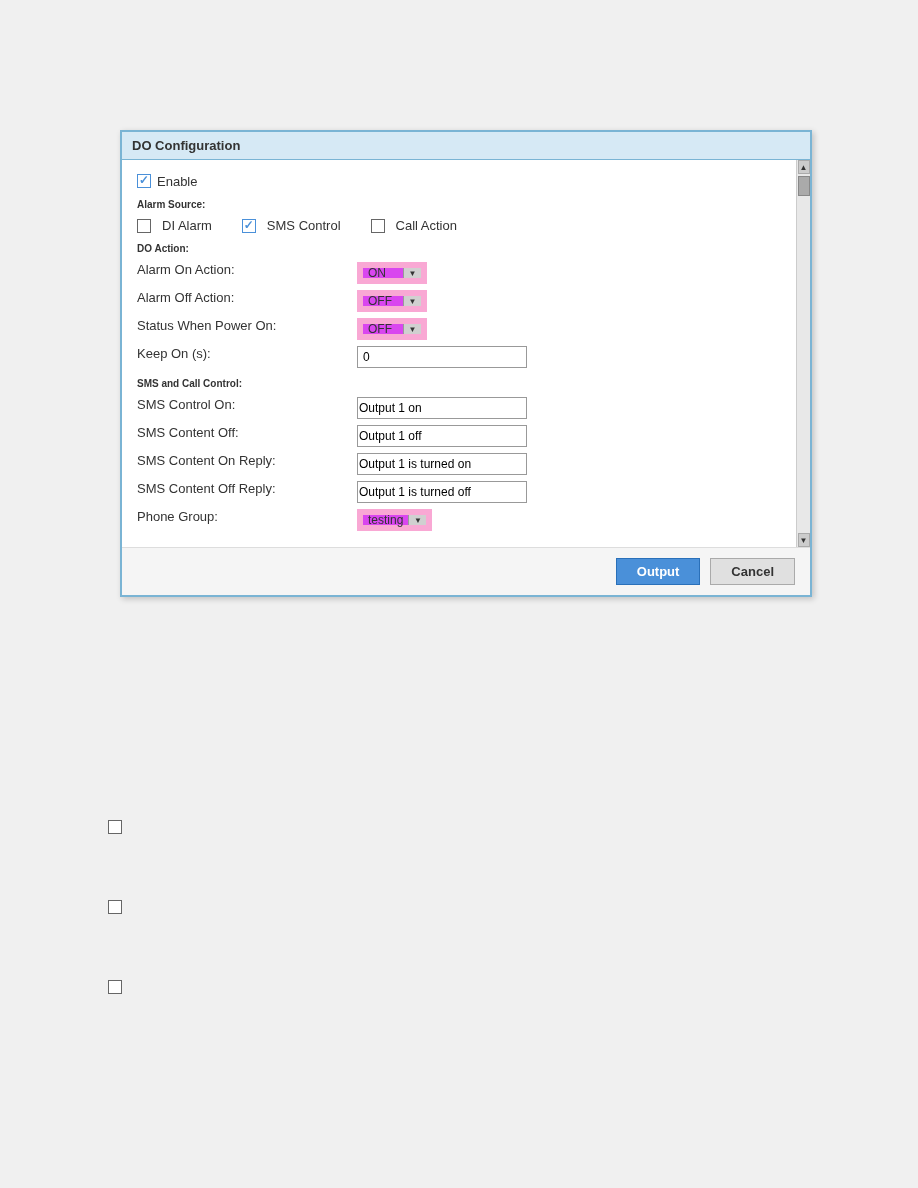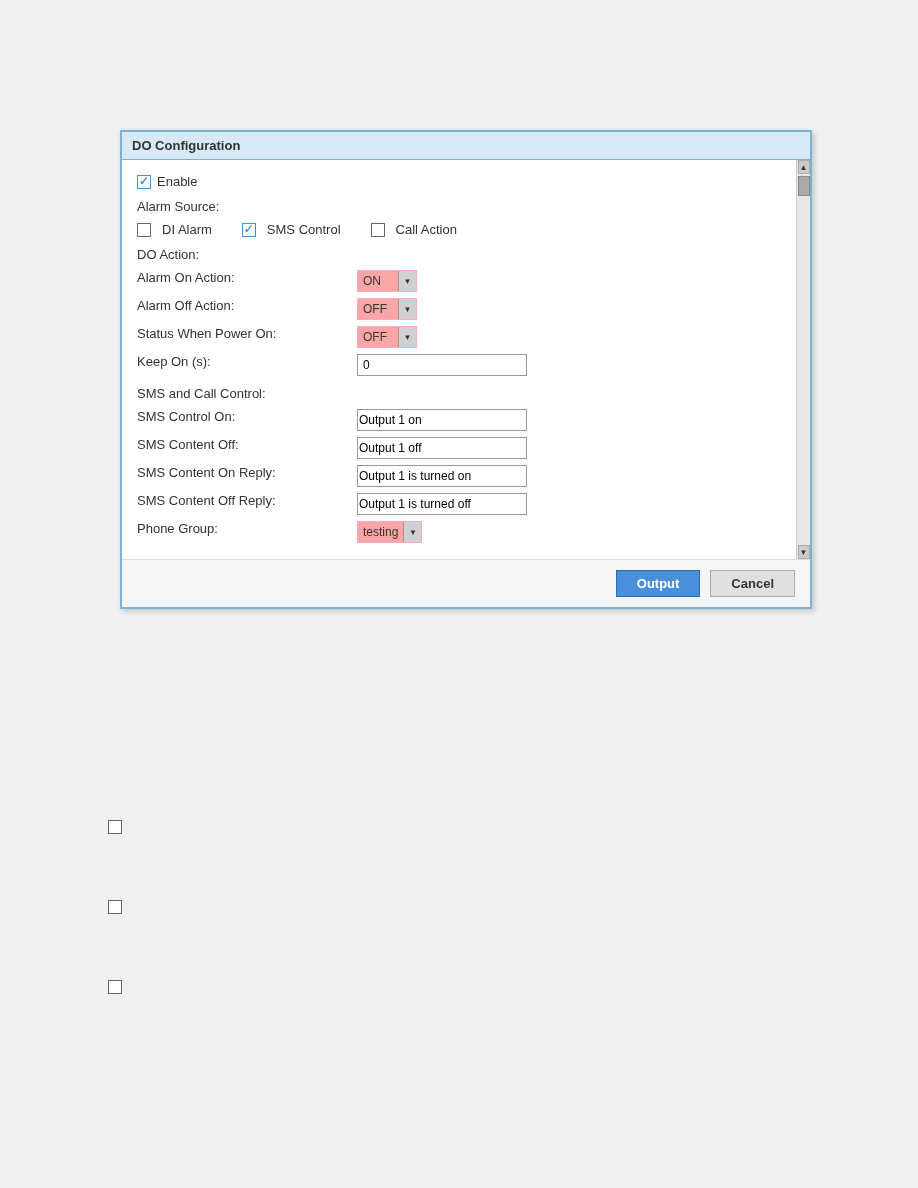--- a/index.html
+++ b/index.html
@@ -81,28 +81,28 @@
       border: 1px solid #aaa;
       display: flex;
       align-items: center;
       justify-content: center;
       font-size: 8px;
       cursor: pointer;
     }
 
     .enable-row {
       display: flex;
-      align-items: flex-end;
+      align-items: flex-start;
       margin-bottom: 10px;
       margin-top: 4px;
     }
 
     .section-header {
-      font-weight: normal;
-      font-size: 13px;
+      font-weight: bold;
+      font-size: 10px;
       margin-bottom: 8px;
       margin-top: 4px;
     }
 
     .alarm-source-row {
       display: flex;
       align-items: center;
       gap: 30px;
       margin-bottom: 10px;
     }
@@ -125,23 +125,23 @@
     }
 
     .form-label {
       width: 220px;
       font-size: 13px;
       color: #333;
     }
 
     .select-wrapper {
       display: flex;
-      border: 1px solid #f9a8d4;
+      border: 6px solid #f9a8d4;
       height: 22px;
-      background: #fca5a5;
+      background: #d946ef;
     }
 
     .select-value {
       padding: 2px 5px;
       font-size: 12px;
       min-width: 40px;
       display: flex;
       align-items: center;
     }
 

